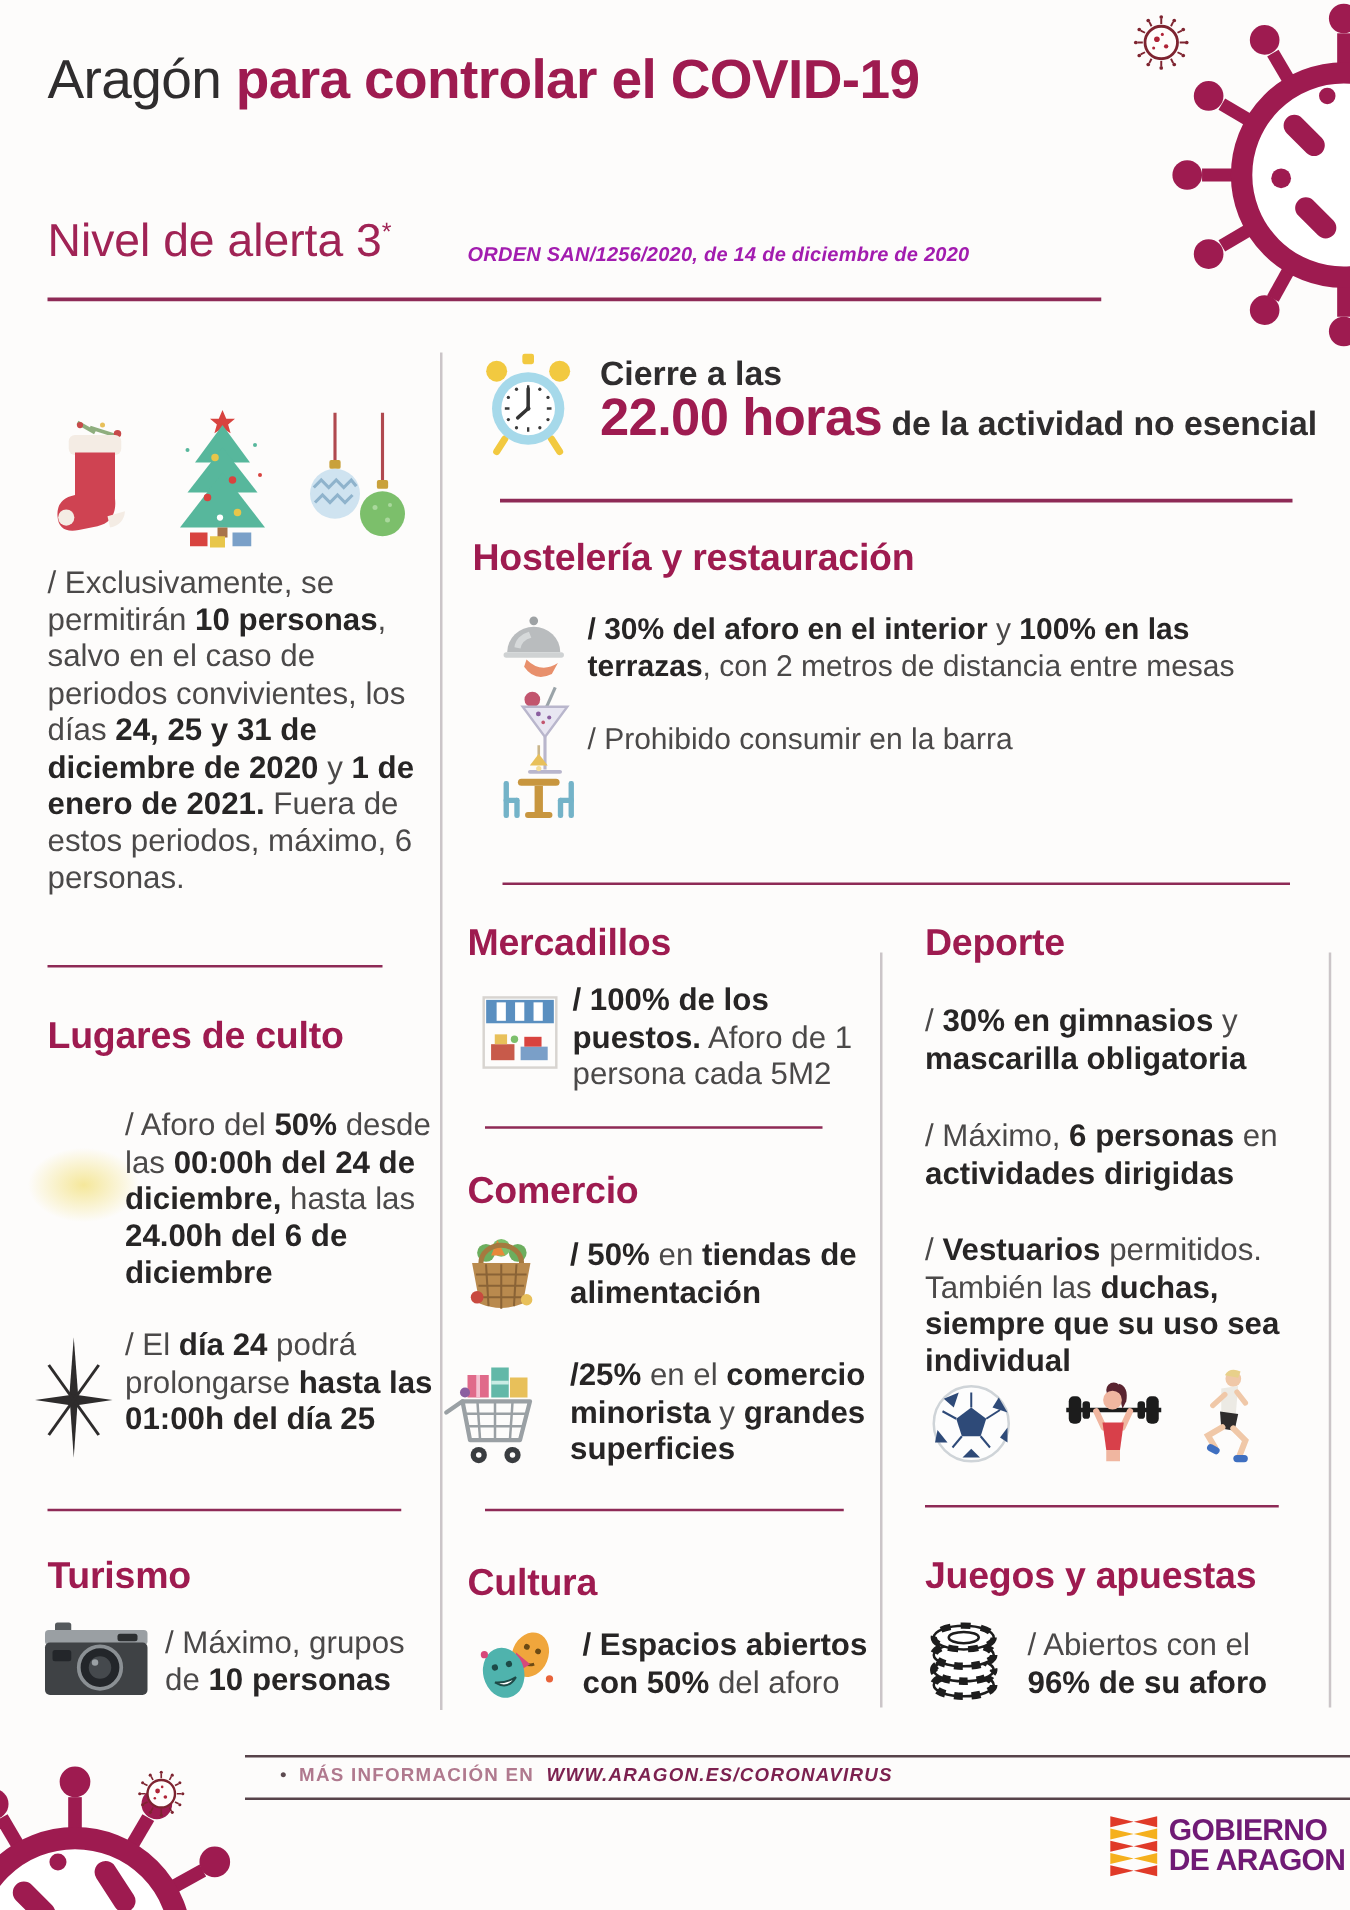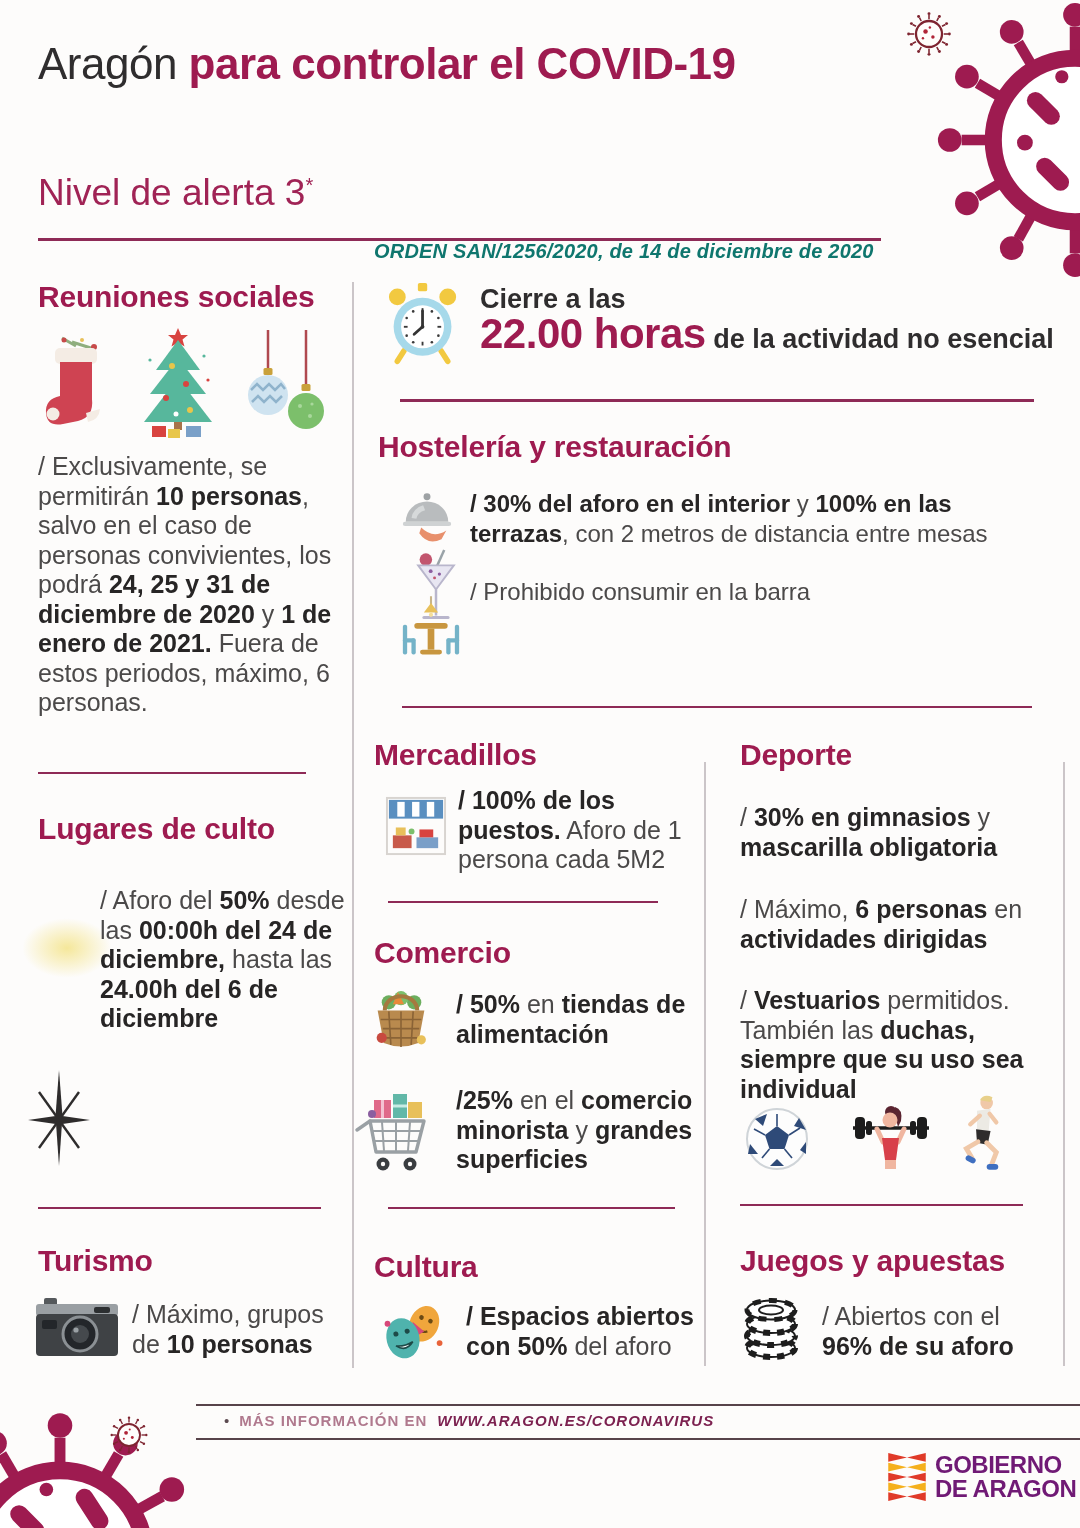--- a/index.html
+++ b/index.html
@@ -3,21 +3,21 @@
 <meta charset="utf-8">
 <style>
   html,body{margin:0;padding:0;background:#e9e7e5;}
   .page{position:relative;width:1080px;height:1528px;background:#fdfcfb;overflow:hidden;
         font-family:"Liberation Sans",sans-serif;color:#4b4949;}
   .abs{position:absolute;}
   .title{font-size:44px;line-height:1.18;font-weight:400;color:#2f2d2e;letter-spacing:-0.5px;}
   .title .b{color:#9e1b50;font-weight:700;}
   .alert{font-size:37px;color:#a02355;}
   .alert sup{font-size:20px;color:#a02355;}
-  .order{font-size:20px;font-style:italic;font-weight:700;color:#0f766e;letter-spacing:0.2px;margin-top:44px;}
+  .order{font-size:16px;font-style:italic;font-weight:700;color:#a21caf;letter-spacing:0.2px;}
   .sec-h{font-weight:700;color:#9e1b50;font-size:30px;letter-spacing:-0.2px;}
   .body-t{font-size:25px;line-height:1.18;color:#4b4949;}
   .body-s{font-size:24px;line-height:1.26;color:#4b4949;}
   .b{font-weight:700;color:#272525;}
   .hr{background:#8e2a56;height:2px;}
   .vr{background:#cbc5c8;width:2px;}
   .closure-intro{font-size:27px;font-weight:700;color:#2f2d2e;}
   .closure-time{font-size:42px;font-weight:700;color:#9e1b50;letter-spacing:-0.5px;}
   .closure-suffix{font-size:27px;font-weight:700;color:#2f2d2e;text-align:right;}
   .foot-rule{background:#57434a;height:2px;}
@@ -144,21 +144,20 @@
     <div><span>Aragón </span><span class="b">para controlar el COVID-19</span></div>
   </div>
   <div class="abs alert" style="left:38px;top:172px"><span>Nivel de alerta 3</span><sup>*</sup></div>
   <div class="abs order" style="left:374px;top:196px">ORDEN SAN/1256/2020, de 14 de diciembre de 2020</div>
   <div class="abs hr" style="left:38px;top:238px;width:843px;height:3px"></div>
 
   <div class="abs vr" style="left:352px;top:282px;height:1086px"></div>
   <div class="abs vr" style="left:704px;top:762px;height:604px"></div>
   <div class="abs vr" style="left:1063px;top:762px;height:604px"></div>
 
-  <div class="abs sec-h" style="left:38px;top:280px">Reuniones sociales</div>
 
   <div class="abs icon-row" style="left:42px;top:326px">
     <svg width="70" height="108" viewBox="0 0 70 108">
       <line x1="30" y1="8" x2="52" y2="15" stroke="#8fae7e" stroke-width="3"></line>
       <line x1="34" y1="12" x2="20" y2="4" stroke="#8fae7e" stroke-width="3"></line>
       <circle cx="52" cy="13" r="3" fill="#c74a4a"></circle>
         <circle cx="22" cy="6" r="2.5" fill="#c74a4a"></circle>
         <circle cx="40" cy="6" r="2" fill="#e8c05a"></circle>
       <rect x="13" y="14" width="42" height="16" rx="5" fill="#f4ece4"></rect>
       <rect x="18" y="28" width="32" height="36" fill="#cf4352"></rect>
@@ -192,33 +191,34 @@
       <circle cx="24" cy="65" r="20" fill="#cfe3f0"></circle>
       <polyline points="7,60 13,54 19,60 25,54 31,60 37,54 41,59" fill="none" stroke="#8fb3cc" stroke-width="2.5"></polyline>
       <polyline points="8,72 14,66 20,72 26,66 32,72 38,66" fill="none" stroke="#8fb3cc" stroke-width="2.5"></polyline>
       <circle cx="62" cy="81" r="18" fill="#7cbf6b"></circle>
       <circle cx="56" cy="76" r="2" fill="#a9d89c"></circle>
         <circle cx="66" cy="86" r="2" fill="#a9d89c"></circle>
         <circle cx="68" cy="74" r="1.6" fill="#a9d89c"></circle>
     </svg>
   </div>
 
-  <div class="abs body-t" style="left:38px;top:452px;width:298px"><span>/ Exclusivamente, se permitirán </span><span class="b">10 personas</span><span>, salvo en el caso de personas convivientes, los podrá </span><span class="b">24, 25 y 31 de diciembre de 2020</span><span> y </span><span class="b">1 de enero de 2021.</span><span> Fuera de estos periodos, máximo, 6 personas.</span></div>
+  <div class="abs body-t" style="left:38px;top:452px;width:298px"><span>/ Exclusivamente, se permitirán </span><span class="b">10 personas</span><span>, salvo en el caso de periodos convivientes, los días </span><span class="b">24, 25 y 31 de diciembre de 2020</span><span> y </span><span class="b">1 de enero de 2021.</span><span> Fuera de estos periodos, máximo, 6 personas.</span></div>
 
   <div class="abs hr" style="left:38px;top:772px;width:268px"></div>
 
   <div class="abs sec-h" style="left:38px;top:812px">Lugares de culto</div>
   <div class="abs" style="left:22px;top:918px;width:90px;height:60px;background:radial-gradient(ellipse at center, rgba(243,226,130,0.8) 0%, rgba(243,226,130,0) 70%)"></div>
   <div class="abs body-t" style="left:100px;top:886px;width:248px"><span>/ Aforo del </span><span class="b">50%</span><span>  desde las </span><span class="b">00:00h del 24 de diciembre,</span><span> hasta las </span><span class="b">24.00h del 6 de diciembre</span></div>
   <svg class="abs" style="left:26px;top:1066px" width="66" height="104" viewBox="0 0 66 104">
     <polygon points="33,4 36.5,50 33,100 29.5,50" fill="#2e2c2c"></polygon>
     <polygon points="2,54 33,49.5 64,54 33,58.5" fill="#2e2c2c"></polygon>
     <line x1="13" y1="26" x2="53" y2="82" stroke="#2e2c2c" stroke-width="2.4"></line>
     <line x1="53" y1="26" x2="13" y2="82" stroke="#2e2c2c" stroke-width="2.4"></line>
   </svg>
+  <div class="abs body-t" style="left:100px;top:1062px;width:252px"><span>/ El </span><span class="b">día 24</span><span> podrá prolongarse </span><span class="b">hasta las 01:00h del día 25</span></div>
 
   <div class="abs hr" style="left:38px;top:1207px;width:283px"></div>
   <div class="abs sec-h" style="left:38px;top:1244px">Turismo</div>
   <svg class="abs" style="left:34px;top:1296px" width="86" height="62" viewBox="0 0 86 62">
     <rect x="10" y="2" width="13" height="8" rx="2" fill="#55595c"></rect>
     <rect x="2" y="8" width="82" height="12" rx="3" fill="#9a9fa3"></rect>
     <rect x="2" y="18" width="82" height="42" rx="4" fill="#3f4245"></rect>
     <rect x="60" y="11" width="16" height="6" rx="2" fill="#2c2f31"></rect>
     <rect x="8" y="24" width="15" height="9" rx="2" fill="#23262a"></rect>
     <circle cx="46" cy="38" r="17" fill="#23262a" stroke="#8b9094" stroke-width="3"></circle>

